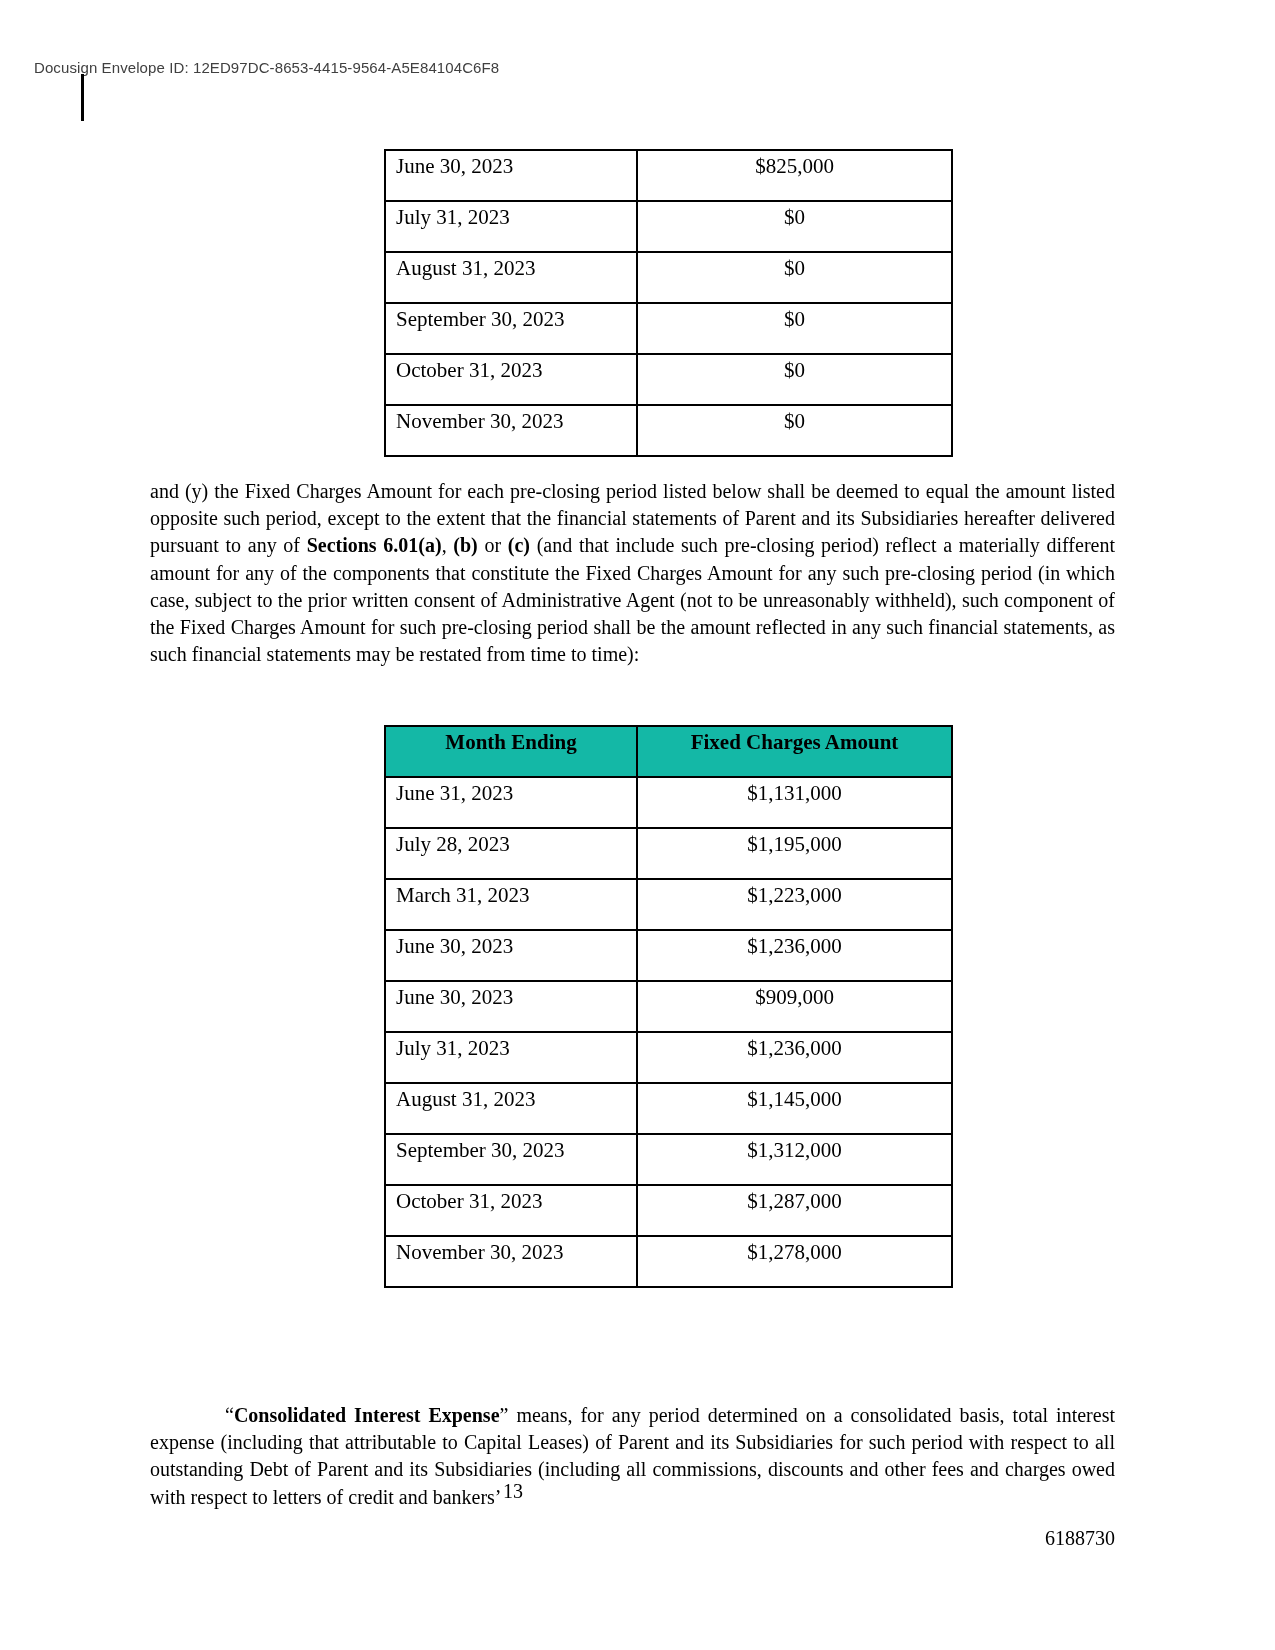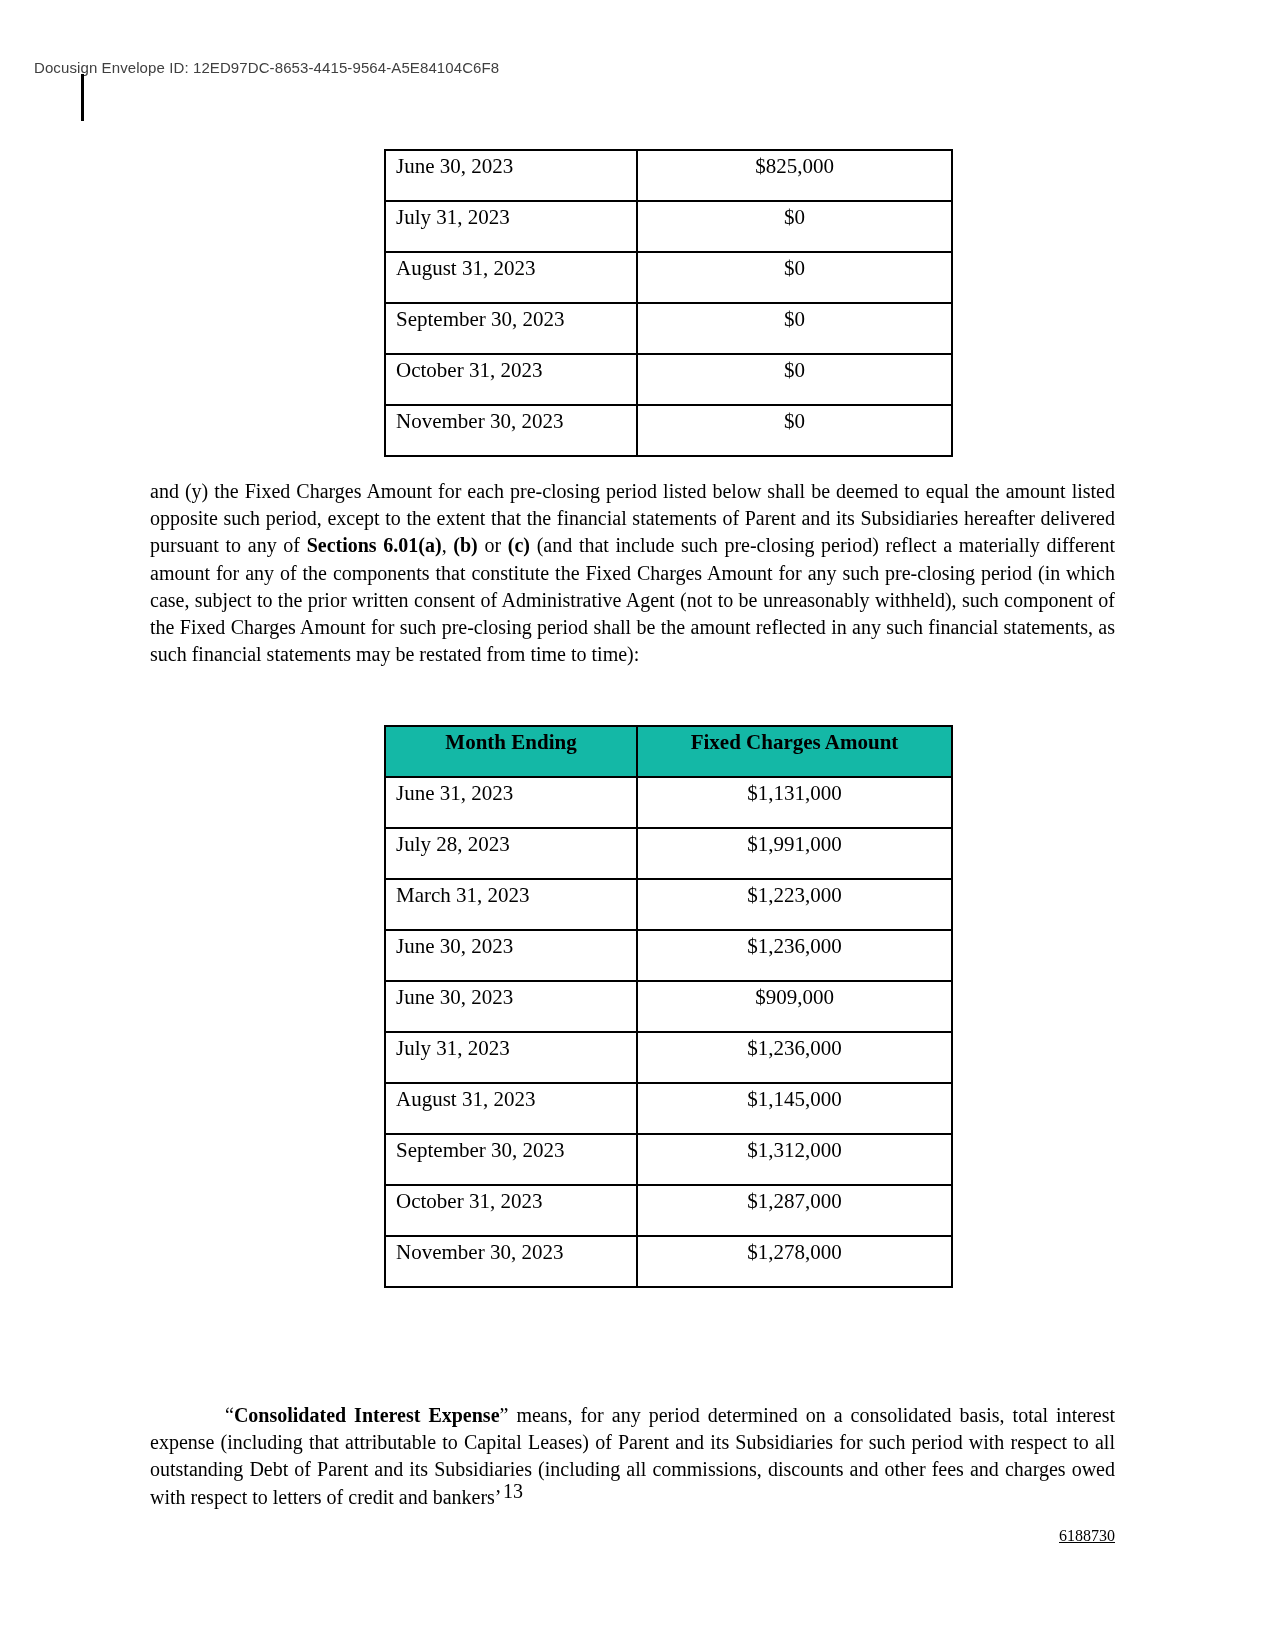--- a/index.html
+++ b/index.html
@@ -12,21 +12,21 @@
   table.sched col.c2 { width: 315px; }
   table.sched td.amt { text-align: center; }
   table.sched th { background: #14b8a6; font-weight: bold; text-align: center; }
   #t1 { top: 149px; }
   #t2 { top: 725px; }
   .para { position: absolute; left: 150px; width: 965px; font-size: 20px; line-height: 27.2px; text-align: justify; }
   #p1 { top: 478px; }
   #p2 { top: 1402px; }
   #p2 .indent { display: inline-block; width: 75px; }
   .page-num { position: absolute; left: 0; width: 1026px; top: 1480px; text-align: center; font-size: 20px; }
-  .doc-id { position: absolute; right: 160px; top: 1527px; font-size: 16px; text-decoration: underline; }
+  .doc-id { position: absolute; right: 160px; top: 1527px; font-size: 20px; }
   b { font-weight: bold; }
 </style>
 </head>
 <body>
 
 <div class="envelope">Docusign Envelope ID: 12ED97DC-8653-4415-9564-A5E84104C6F8</div>
 <div class="change-bar"></div>
 
 <table class="sched" id="t1">
   <colgroup>
@@ -74,21 +74,21 @@
       <th>Fixed Charges Amount</th>
     </tr>
   </thead>
   <tbody>
     <tr>
         <td>June 31, 2023</td>
         <td class="amt">$1,131,000</td>
       </tr>
     <tr>
         <td>July 28, 2023</td>
-        <td class="amt">$1,991,000</td>
+        <td class="amt">$1,195,000</td>
       </tr>
     <tr>
         <td>March 31, 2023</td>
         <td class="amt">$1,223,000</td>
       </tr>
     <tr>
         <td>June 30, 2023</td>
         <td class="amt">$1,236,000</td>
       </tr>
     <tr>

